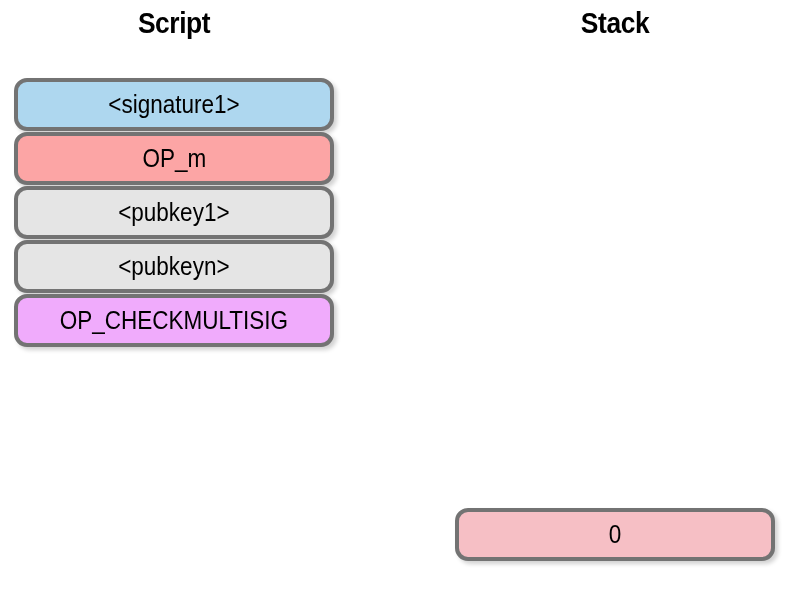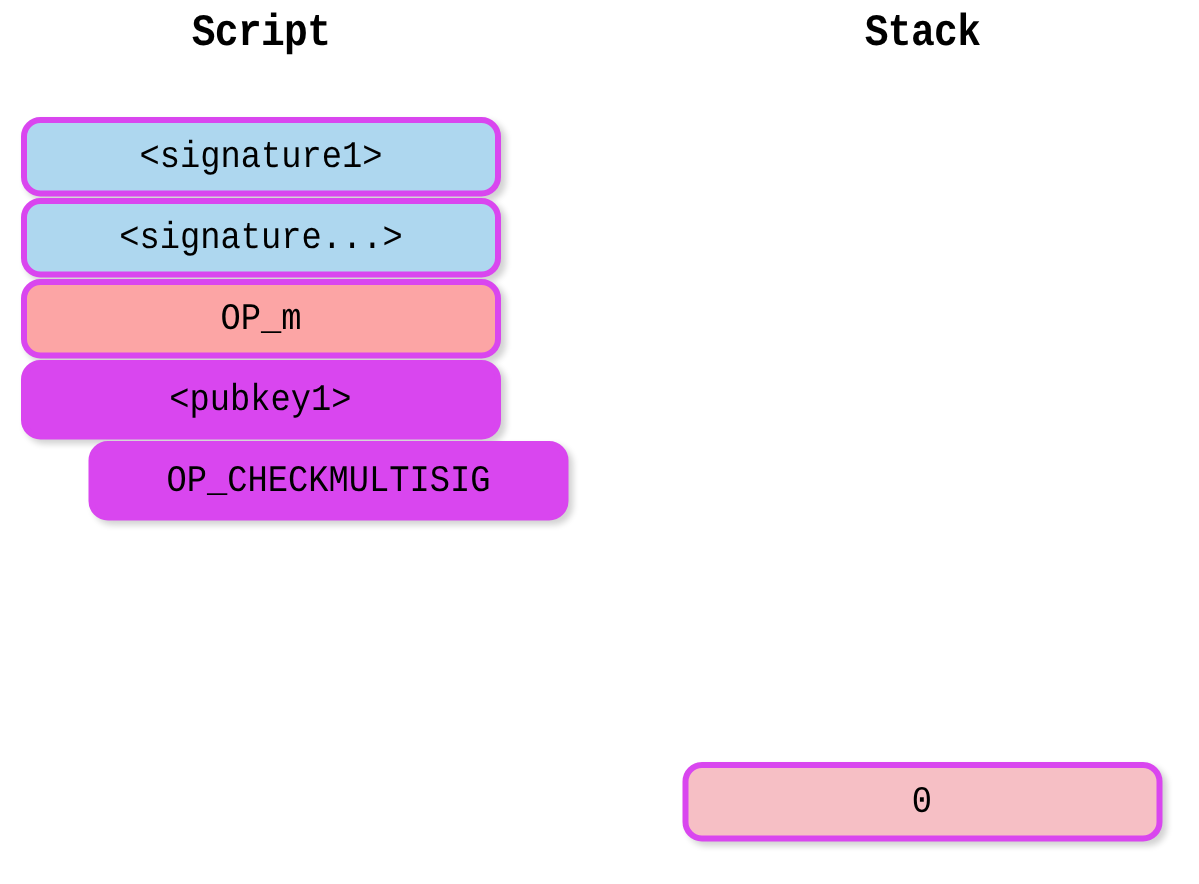--- a/index.html
+++ b/index.html
@@ -14,21 +14,20 @@
     font-family: "Liberation Sans", "DejaVu Sans", sans-serif;
     overflow: hidden;
   }
 
   .diagram {
     position: absolute;
     left: 0;
     top: 0;
     width: 732px;
     height: 589px;
-    font-family: Liberation Mono, monospace;
   }
 
   
   .col-header {
     position: absolute;
     font-weight: bold;
     font-size: 30px;
     line-height: 1;
     color: #000000;
     text-align: center;
@@ -62,41 +61,41 @@
     height: 480px;
   }
 
   
   .box {
     position: relative;
     box-sizing: border-box;
     width: 320px;
     height: 53px;
     margin-bottom: 1px;
-    border: 4px solid #d946ef;
+    border: 4px solid #737373;
     border-radius: 13px;
     display: flex;
     align-items: center;
     justify-content: center;
     box-shadow: 3px 3px 4px rgba(0, 0, 0, 0.18);
     background: #ffffff;
   }
   .box-label {
     font-size: 25px;
     line-height: 1;
     color: #000000;
     white-space: nowrap;
     transform: scaleX(0.9);
     letter-spacing: 0px;
   }
 
   .box.sig      { background: #aed7ef; }
   .box.op       { background: #fca5a5; }
-  .box.pubkey   { background: #d946ef; }
-  .box.checkmultisig { background: #d946ef; margin-left: 45px; }
+  .box.pubkey   { background: #e5e5e5; }
+  .box.checkmultisig { background: #f0abfc; }
   .box.stackval { background: #f6bfc5; }
 
   
   #stack-column .stack-spacer {
     height: 430px;
   }
   #stack-column .box {
     margin-bottom: 0;
   }
 </style>
@@ -106,28 +105,28 @@
 <div class="diagram">
 
   <div class="col-header" id="script-header">Script</div>
 
   <div class="col-header" id="stack-header">Stack</div>
 
   <div class="column" id="script-column">
       <div class="box sig">
         <span class="box-label">&lt;signature1&gt;</span>
       </div>
-      <div class="box sig">
-        <span class="box-label">&lt;signature...&gt;</span>
-      </div>
       <div class="box op">
         <span class="box-label">OP_m</span>
       </div>
       <div class="box pubkey">
         <span class="box-label">&lt;pubkey1&gt;</span>
+      </div>
+      <div class="box pubkey">
+        <span class="box-label">&lt;pubkeyn&gt;</span>
       </div>
       <div class="box checkmultisig">
         <span class="box-label">OP_CHECKMULTISIG</span>
       </div>
     </div>
 
   <div class="column" id="stack-column">
     <div class="stack-spacer"></div>
   <div class="box stackval">
         <span class="box-label">0</span>

